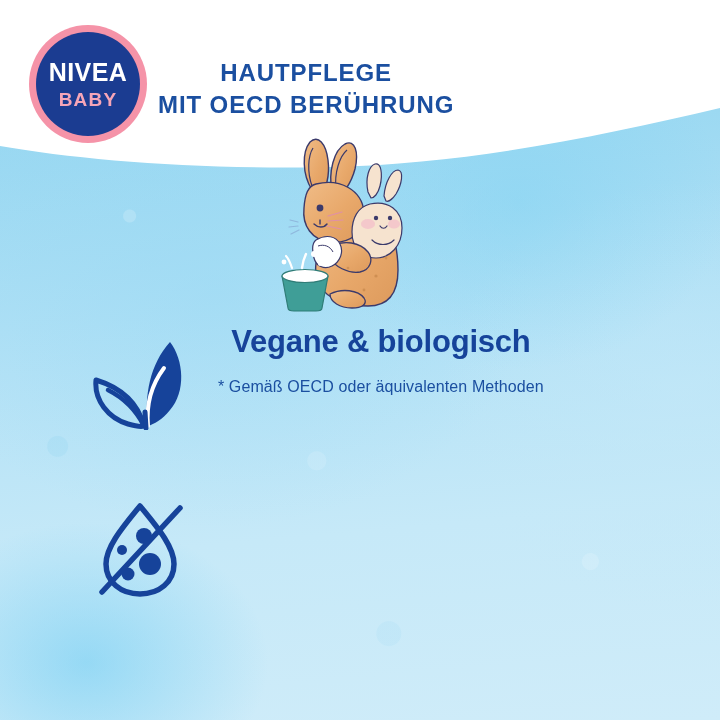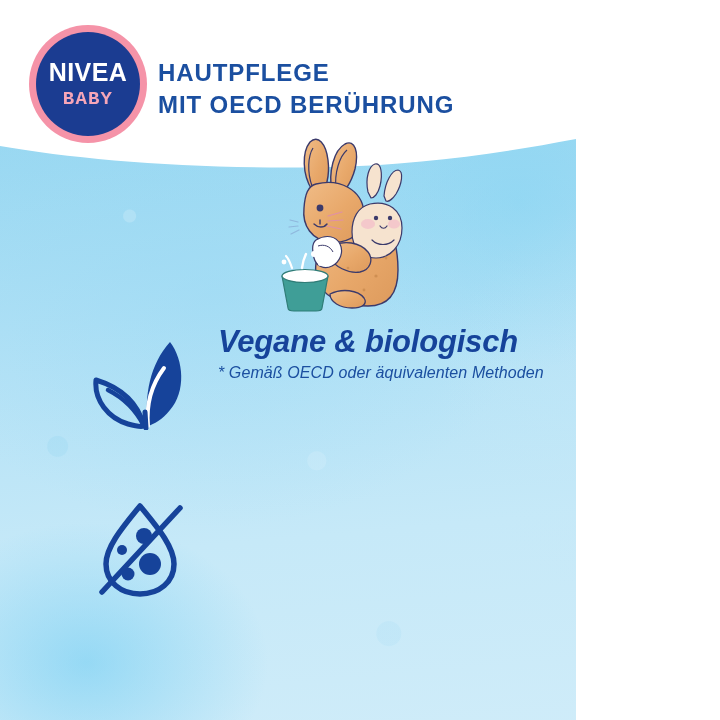--- a/index.html
+++ b/index.html
@@ -5,24 +5,25 @@
   html, body {
     margin: 0;
     padding: 0;
     background: #ffffff;
   }
   body {
     font-family: "Liberation Sans", sans-serif;
   }
   .canvas {
     position: relative;
-    width: 576px;
+    width: 720px;
     height: 720px;
     overflow: hidden;
     background: #f0abfc;
+    text-align: center;
   }
 
   
   .bg-blue {
     position: absolute;
     left: 0; top: 0;
     width: 720px; height: 720px;
     background:
       radial-gradient(ellipse 260px 200px at 12% 92%, rgba(86,196,240,0.45), rgba(86,196,240,0) 70%),
       radial-gradient(ellipse 300px 240px at 72% 28%, rgba(120,208,242,0.38), rgba(120,208,242,0) 70%),
@@ -71,21 +72,21 @@
     font-weight: 700;
     letter-spacing: 0.4px;
     font-family: "Liberation Sans", sans-serif;
   }
   .logo-baby {
     color: #f6a6b8;
     font-size: 19px;
     font-weight: 700;
     letter-spacing: 1.2px;
     margin-top: 5px;
-    font-family: Liberation Mono, monospace;
+    font-family: Liberation Sans, sans-serif;
   }
 
   .headline {
     position: absolute;
     left: 158px; top: 57px;
     color: #1b4fa0;
     font-size: 24px;
     font-weight: 700;
     letter-spacing: 0.9px;
     line-height: 1.33;
@@ -112,37 +113,37 @@
   .claim-icon {
     width: 112px;
     flex: 0 0 112px;
     display: flex;
     align-items: center;
     justify-content: center;
     padding-top: 12px;
   }
   .claim-2 .claim-icon { padding-top: 14px; }
 
-  .claim-text { padding-left: 22px; font-style: italic; }
+  .claim-text { padding-left: 22px; }
 
   .claim-title {
     color: #16439a;
     font-size: 31px;
     font-weight: 700;
     line-height: 1.28;
     letter-spacing: -0.2px;
     font-family: "Liberation Sans", sans-serif;
   }
   .claim-title div { white-space: nowrap; }
 
   .claim-note {
     color: #1b4fa0;
     font-size: 16px;
     font-weight: 400;
-    margin-top: 2px;
+    margin-top: 16px;
     letter-spacing: 0.1px;
     font-family: "Liberation Sans", sans-serif;
   }
 </style>
 </head>
 <body>
 
 <div class="canvas">
 
   <div class="bg-blue"></div>

